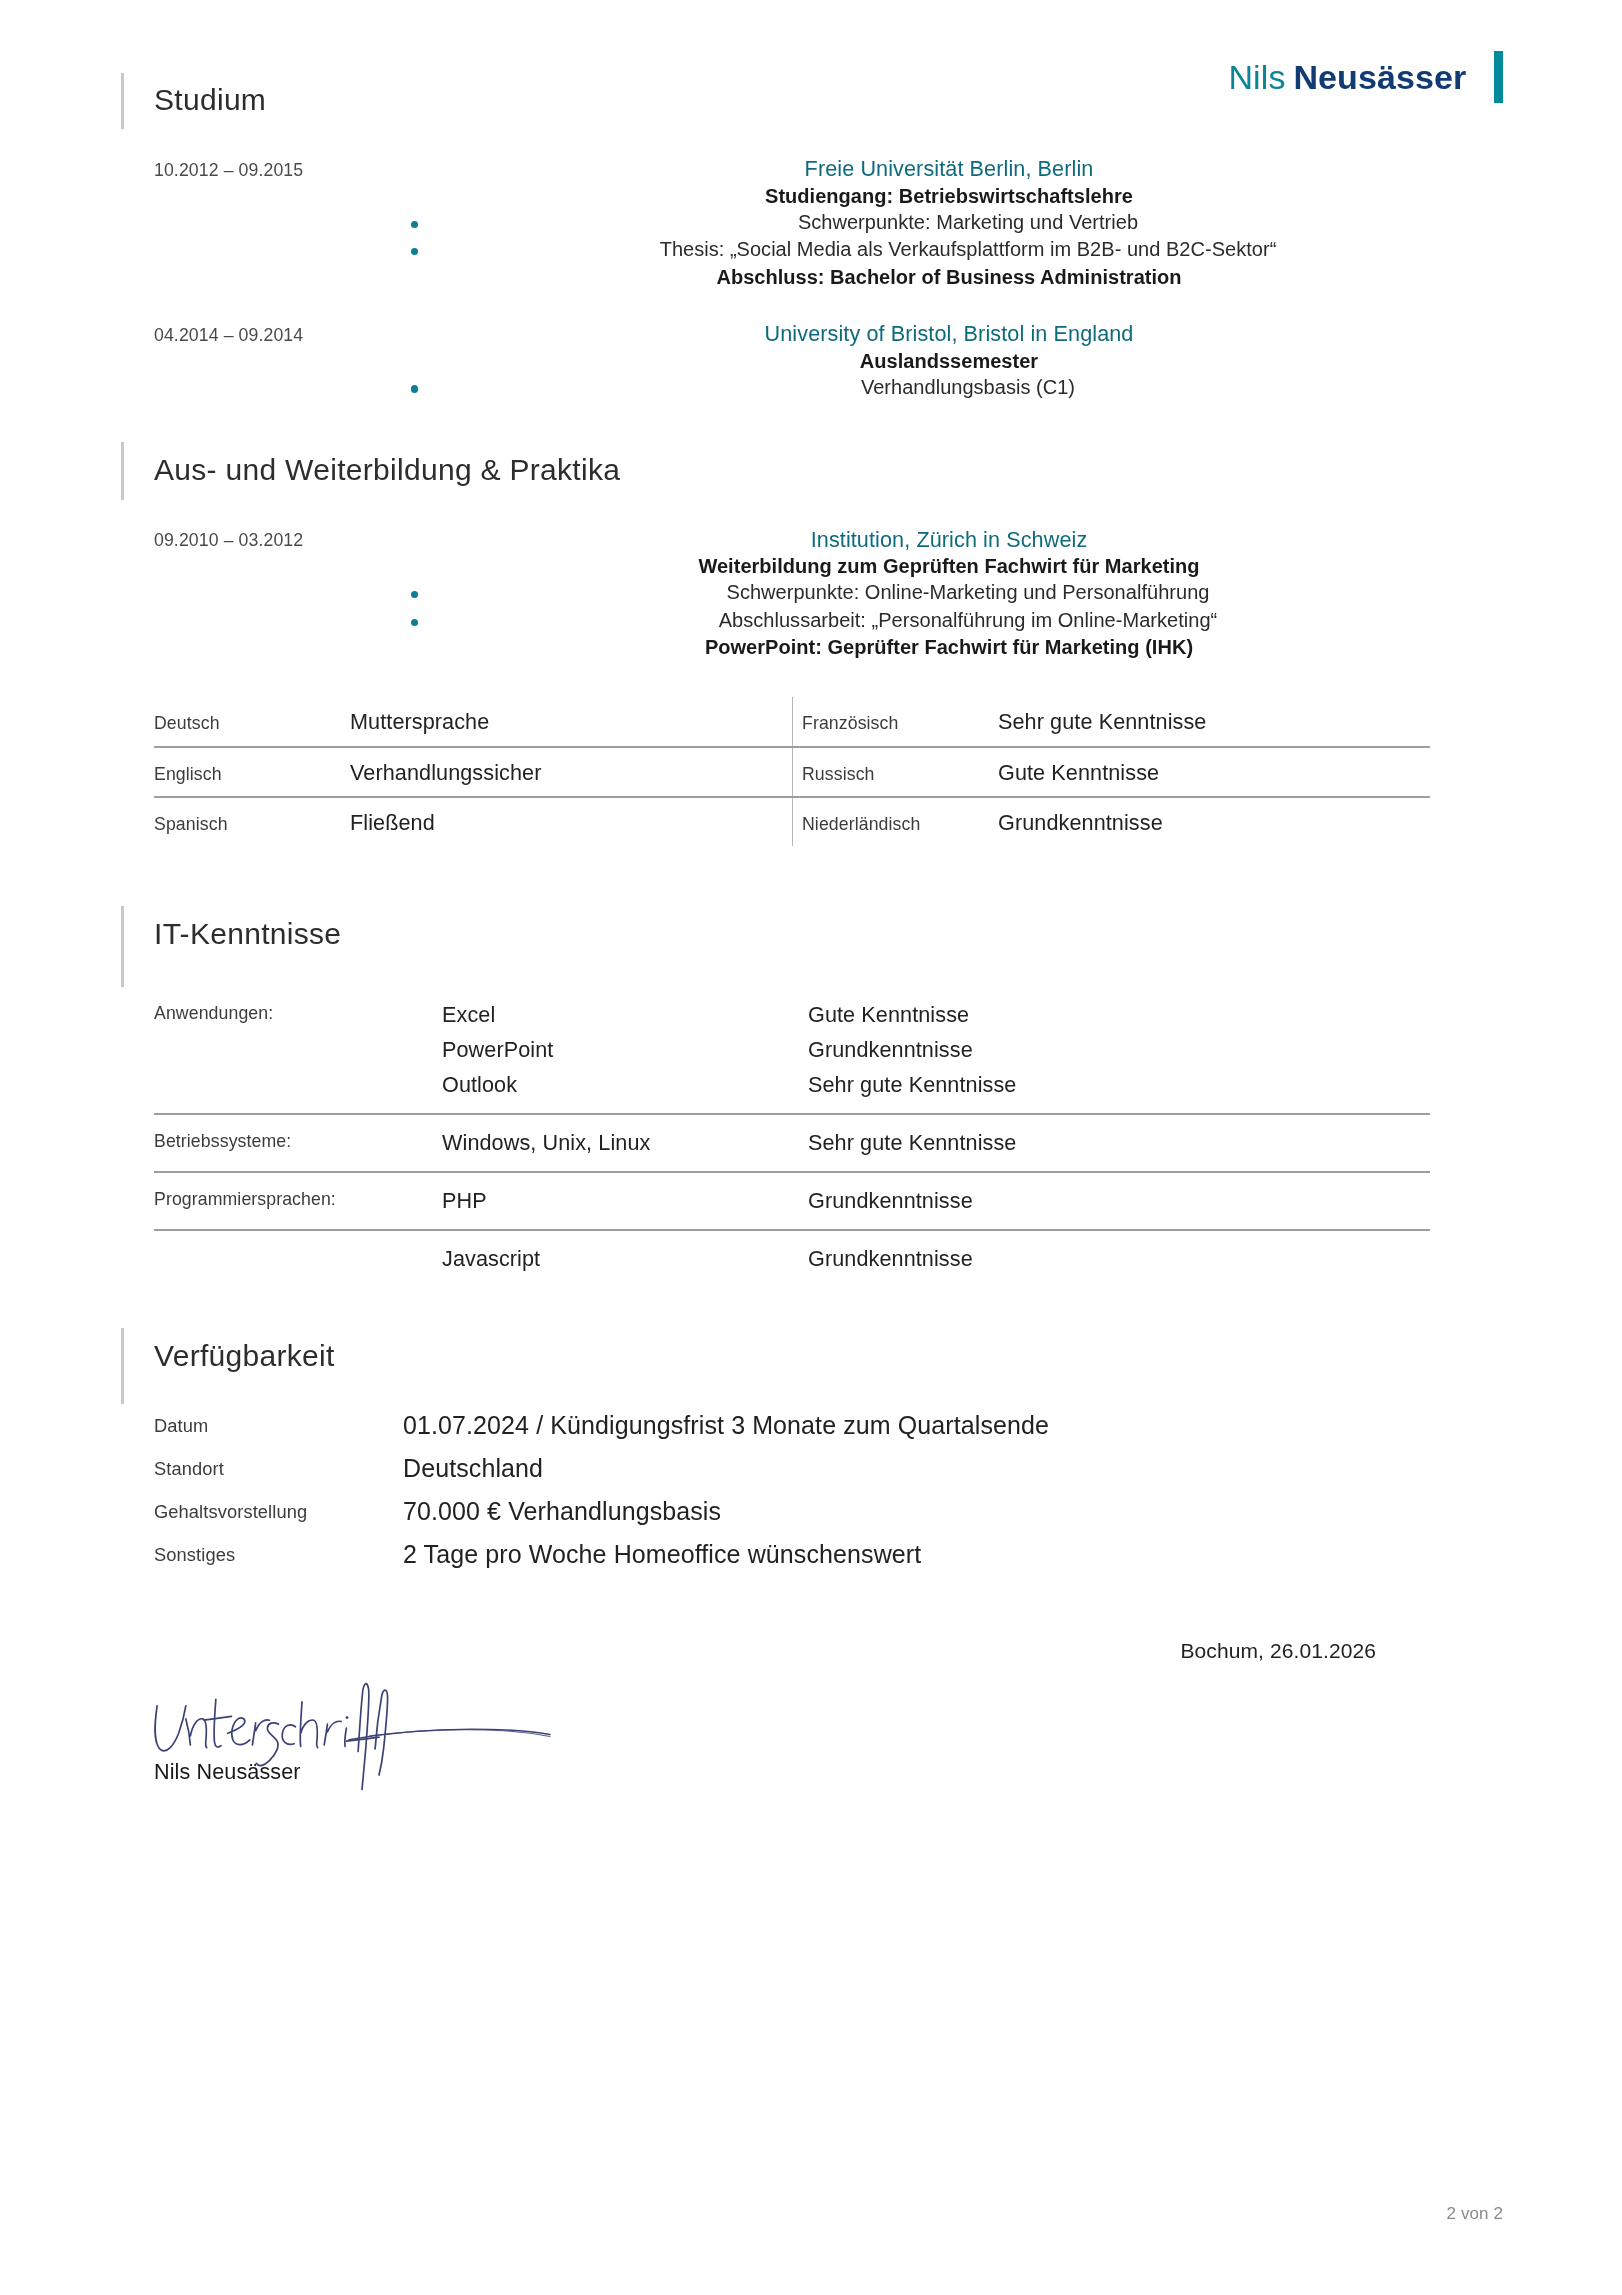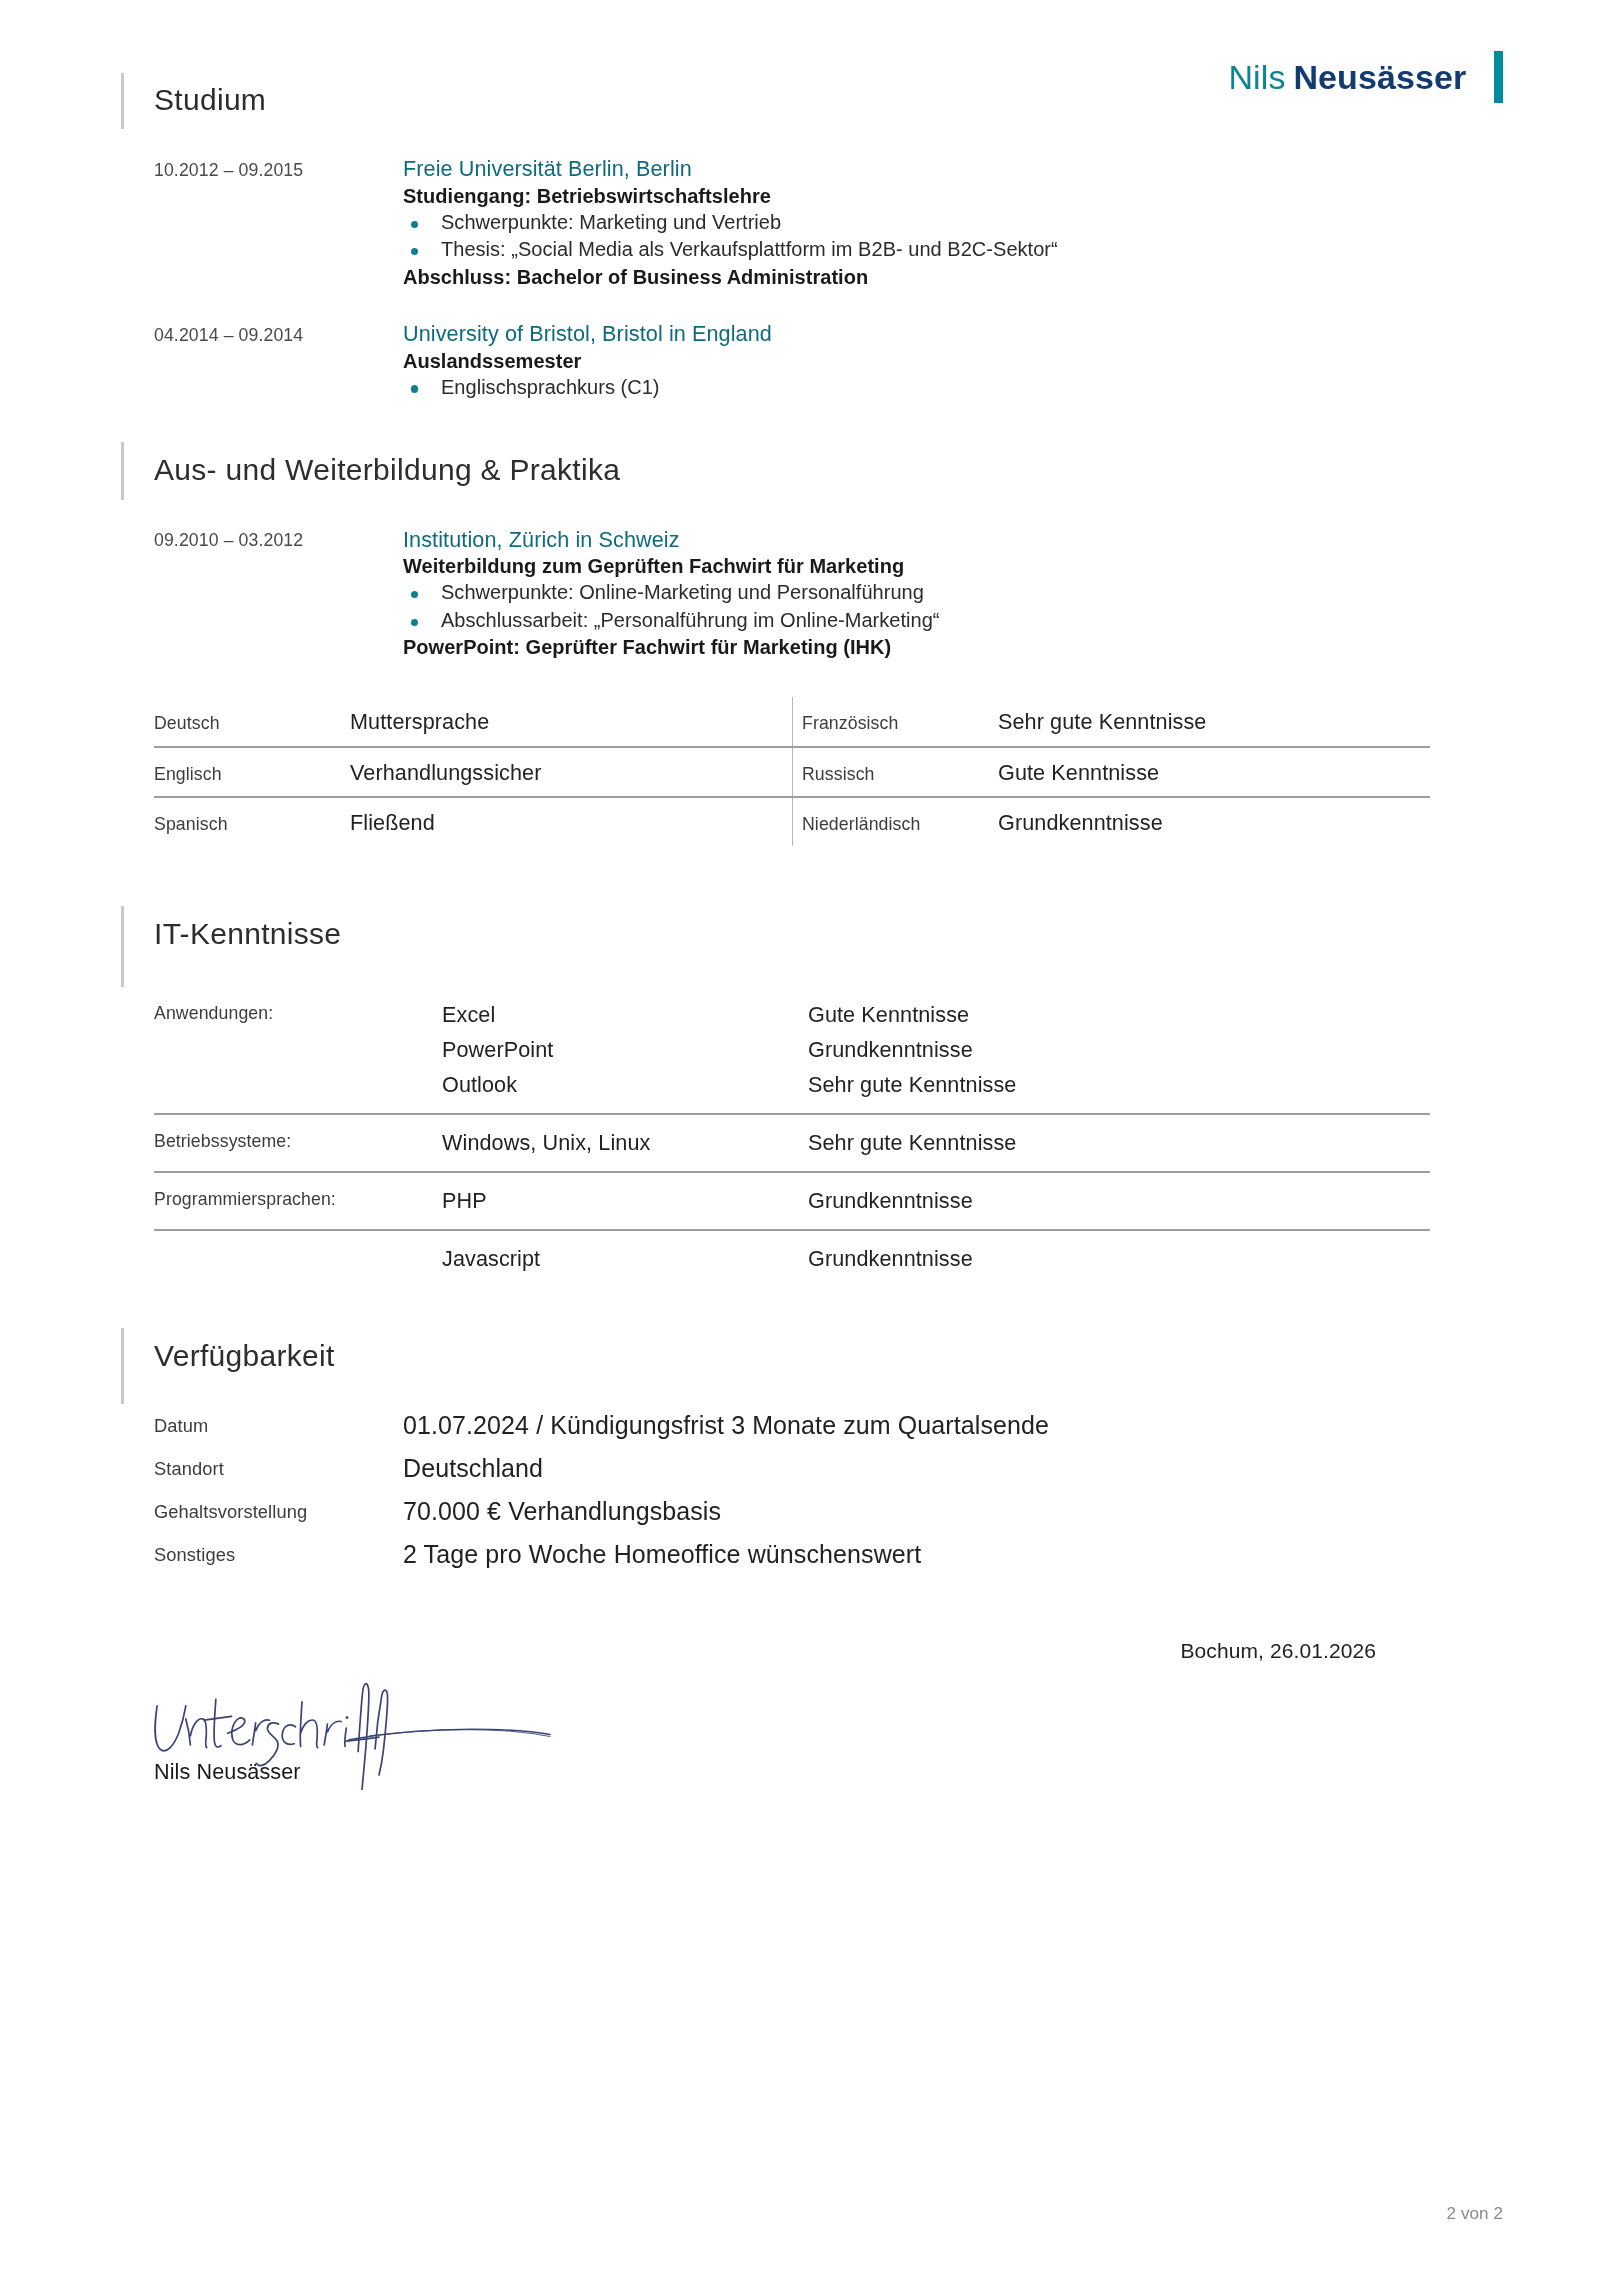--- a/index.html
+++ b/index.html
@@ -92,21 +92,21 @@
     padding-left: 33px;
   }
   .entry-date {
     width: 249px;
     flex: 0 0 249px;
     font-size: 17.7px;
     color: #4a4a4a;
     padding-top: 4.6px;
     letter-spacing: 0.1px;
   }
-  .entry-body { flex: 1 1 auto; }
+  .entry-body { flex: 1 1 auto; text-align: center; }
 
   .entry-org {
     font-size: 21.6px;
     color: #0d6b7d;
     line-height: 1.28;
     letter-spacing: 0.1px;
   }
   .entry-role {
     font-size: 20px;
     font-weight: 700;
@@ -311,21 +311,21 @@
           <div class="entry-degree">Abschluss: Bachelor of Business Administration</div>
         </div>
       </div>
 
       <div class="entry" style="margin-top:30px;">
         <div class="entry-date">04.2014 – 09.2014</div>
         <div class="entry-body">
           <div class="entry-org">University of Bristol, Bristol in England</div>
           <div class="entry-role">Auslandssemester</div>
           <ul class="bullets">
-            <li>Englischsprachkurs (C1)</li>
+            <li>Verhandlungsbasis (C1)</li>
           </ul>
         </div>
       </div>
     </div>
 
     <div class="section" style="margin-top:41px;">
       <div class="section-head" style="padding-top:13px;padding-bottom:14.4px;">
         <div class="section-title">Aus- und Weiterbildung &amp; Praktika</div>
       </div>
 

